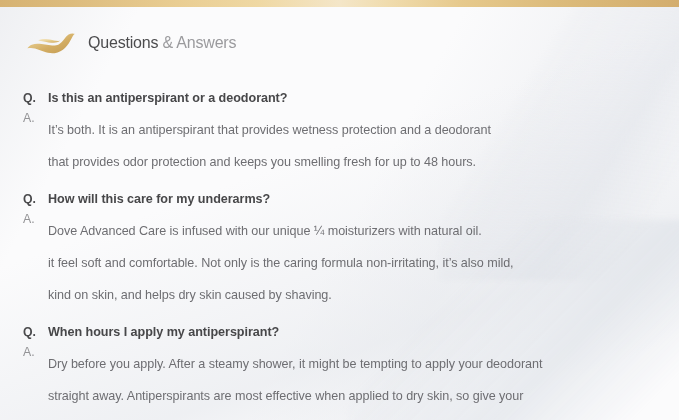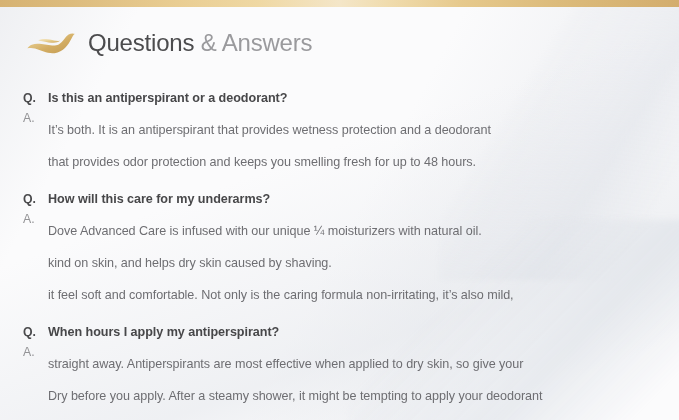--- a/index.html
+++ b/index.html
@@ -80,21 +80,21 @@
     width:679px; height:72px;
     display:flex; align-items:center;
   }
   .dove-logo {
     margin-left:26px;
     width:52px; height:30px;
     display:flex; align-items:center; justify-content:center;
   }
   .title {
     margin-left:10px;
-    font-size:24px;
+    font-size:16px;
     letter-spacing:-0.2px;
     white-space:nowrap;
     line-height:1;
   }
   .title .strong {
     color:#4c4c4e;
     font-weight:400;
   }
   .title .light {
     color:#9a9a9d;
@@ -198,34 +198,34 @@
 
     <div class="qa-block">
       <div class="qa-row qa-row-inner">
         <span class="marker q">Q.</span>
         <span class="qa-text q-text">How will this care for my underarms?</span>
       </div>
       <div class="qa-row qa-row-inner">
         <span class="marker a">A.</span>
         <span class="qa-text a-text">
           <span class="line">Dove Advanced Care is infused with our unique ¼ moisturizers with natural oil.</span>
+          <span class="line">it feel soft and comfortable. Not only is the caring formula non-irritating, it’s also mild,</span>
           <span class="line">kind on skin, and helps dry skin caused by shaving.</span>
-          <span class="line">it feel soft and comfortable. Not only is the caring formula non-irritating, it’s also mild,</span>
         </span>
       </div>
     </div>
 
     <div class="qa-block">
       <div class="qa-row qa-row-inner">
         <span class="marker q">Q.</span>
         <span class="qa-text q-text">When hours I apply my antiperspirant?</span>
       </div>
       <div class="qa-row qa-row-inner">
         <span class="marker a">A.</span>
         <span class="qa-text a-text">
+          <span class="line">Dry before you apply. After a steamy shower, it might be tempting to apply your deodorant</span>
           <span class="line">straight away. Antiperspirants are most effective when applied to dry skin, so give your</span>
-          <span class="line">Dry before you apply. After a steamy shower, it might be tempting to apply your deodorant</span>
         </span>
       </div>
     </div>
 
   </div>
 </div>
 
 </body></html>

